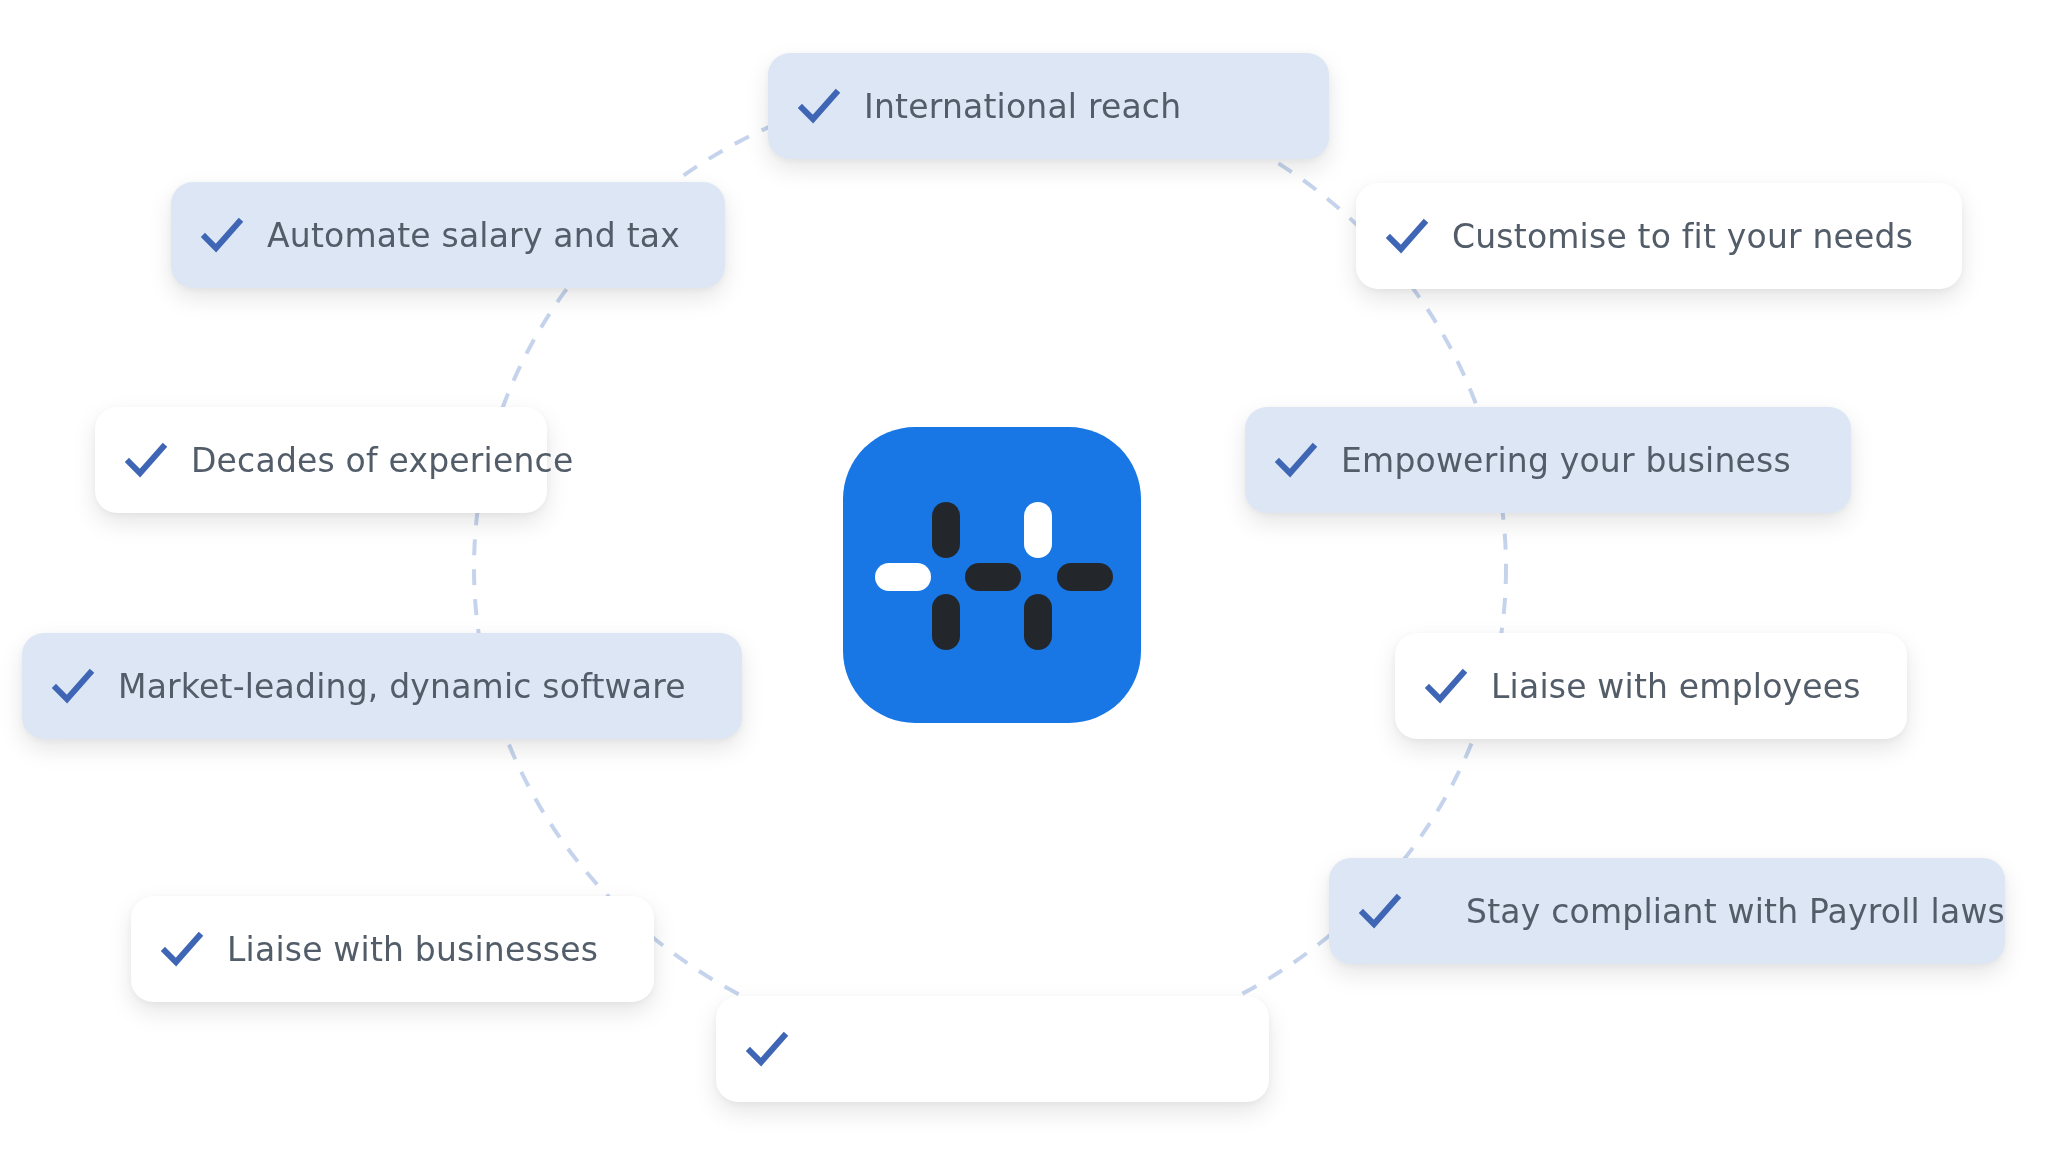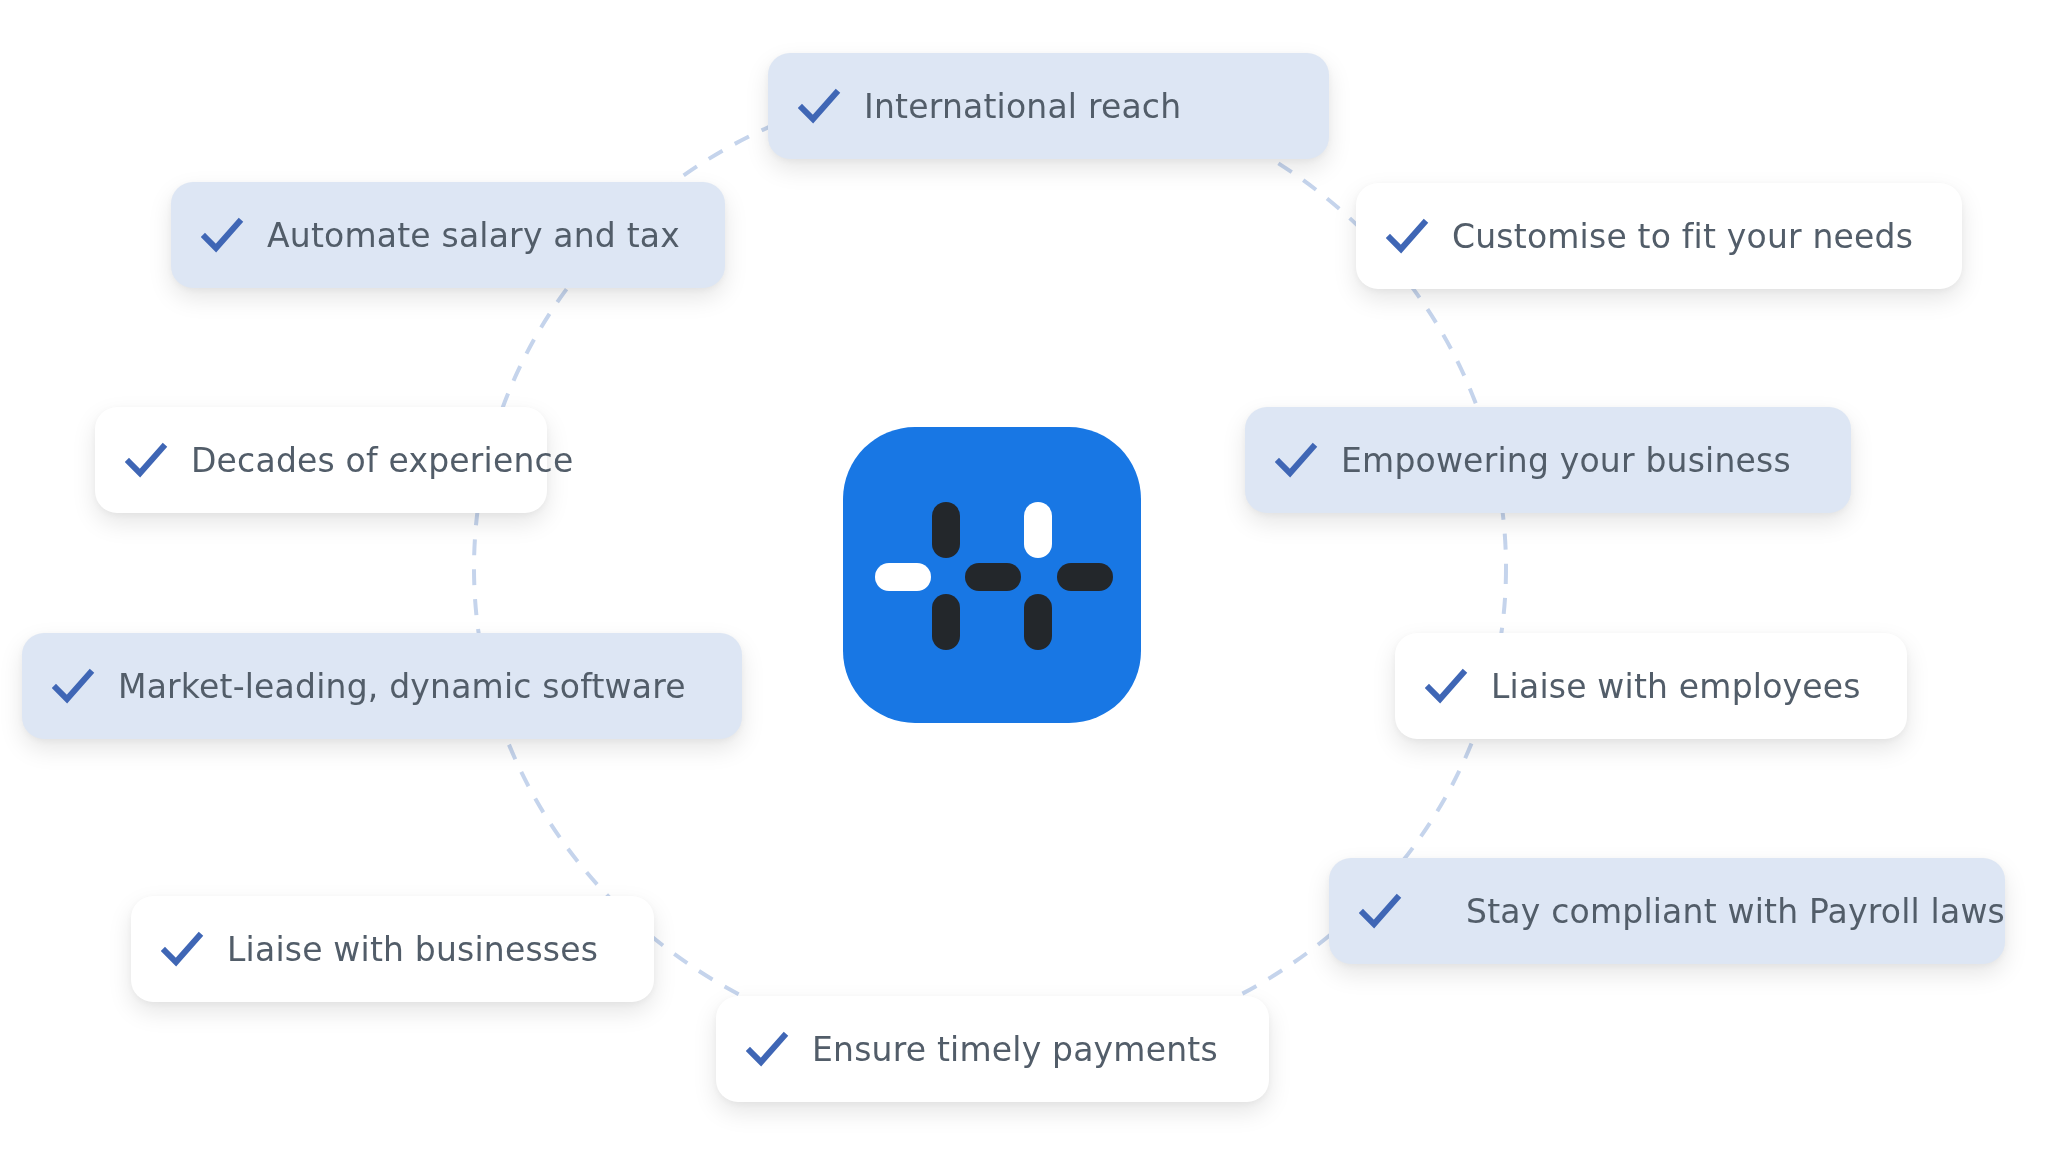--- a/index.html
+++ b/index.html
@@ -66,21 +66,20 @@
   <svg class="check" viewBox="0 0 44 36">
       <path d="M4 20 L15 31 L38 5" fill="none" stroke="#3f66b5" stroke-width="6" stroke-linecap="square"></path>
     </svg>
   <span class="label">Stay compliant with Payroll laws</span>
 </div>
 
 <div class="card plain" style="left:716px;top:996px;width:553px;">
   <svg class="check" viewBox="0 0 44 36">
       <path d="M4 20 L15 31 L38 5" fill="none" stroke="#3f66b5" stroke-width="6" stroke-linecap="square"></path>
     </svg>
-  <span class="label">Ensure timely payments</span>
 </div>
 
 <div class="card plain" style="left:131px;top:896px;width:523px;">
   <svg class="check" viewBox="0 0 44 36">
       <path d="M4 20 L15 31 L38 5" fill="none" stroke="#3f66b5" stroke-width="6" stroke-linecap="square"></path>
     </svg>
   <span class="label">Liaise with businesses</span>
 </div>
 
 <div class="card tint" style="left:22px;top:633px;width:720px;">

